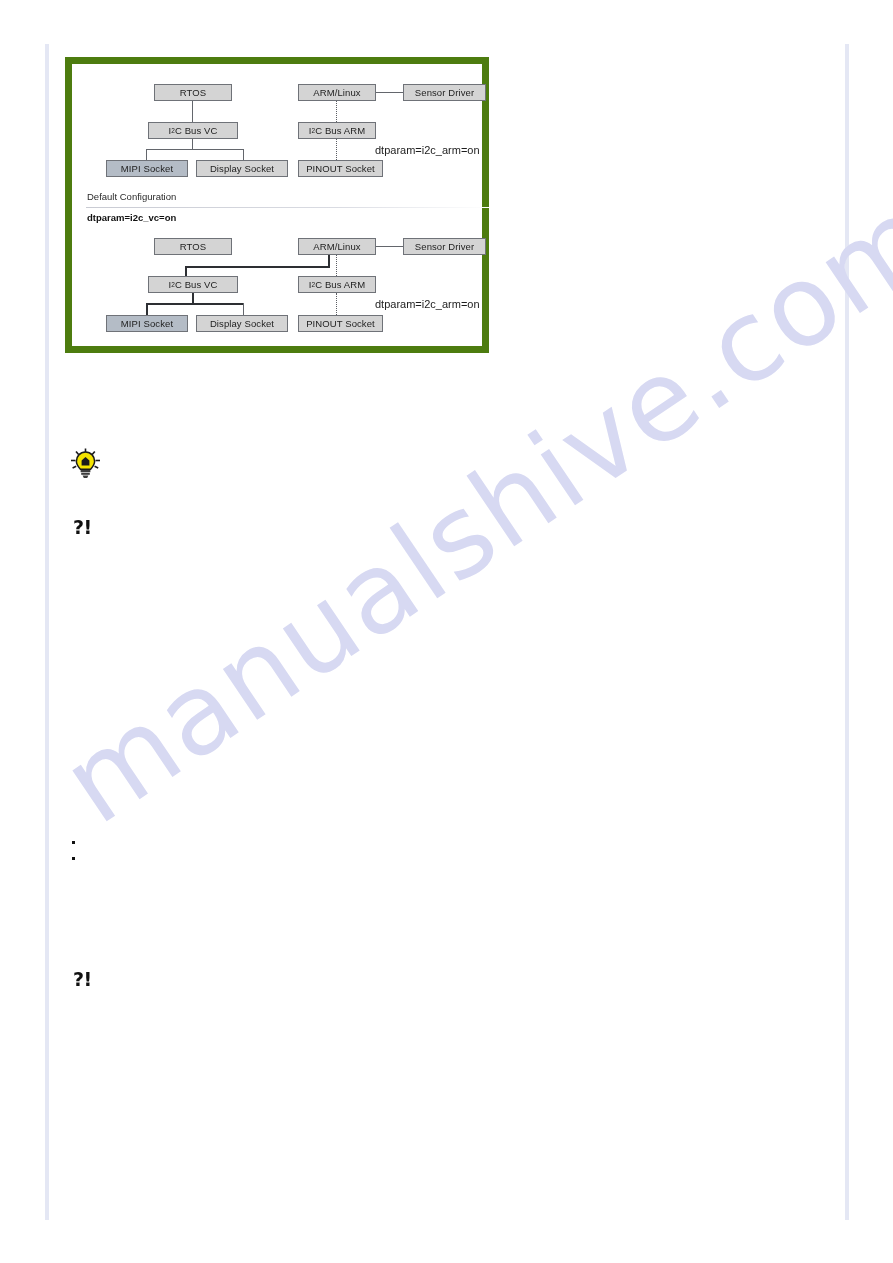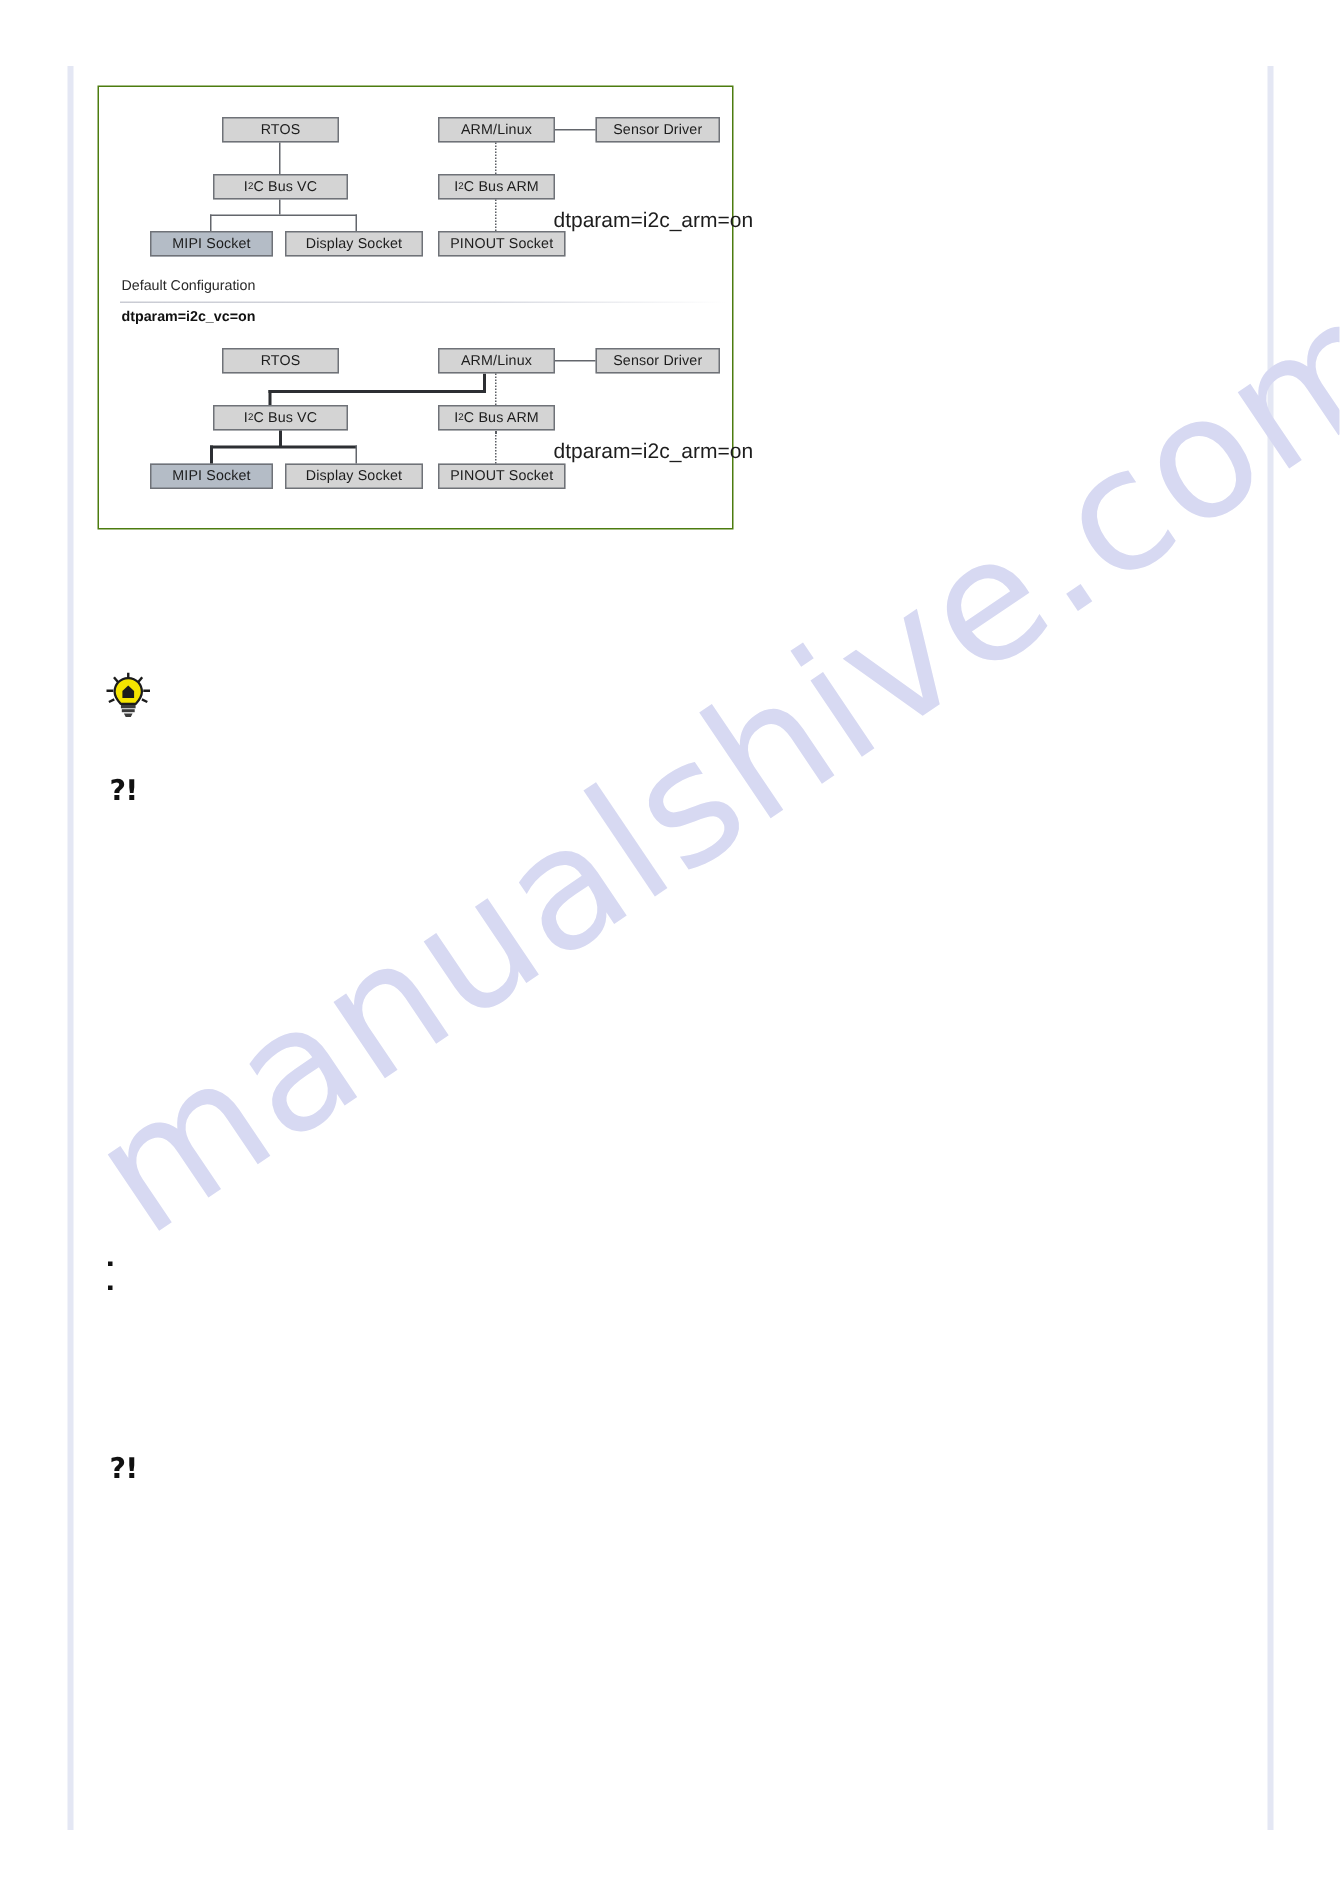--- a/index.html
+++ b/index.html
@@ -47,21 +47,21 @@
     z-index: 0;
   }
 
   
   .figure {
     position: absolute;
     left: 65px;
     top: 57px;
     width: 424px;
     height: 296px;
-    border: 1px solid #4d7c0f;
+    border: 7px solid #4d7c0f;
     background: #ffffff;
     box-sizing: border-box;
     z-index: 2;
   }
 
   .diagram {
     position: absolute;
     left: 0;
     top: 0;
     width: 100%;
@@ -102,21 +102,21 @@
   .wire.thick.v { width: 2px; }
 
   .dashwire {
     position: absolute;
     width: 0;
     border-left: 1px dotted #5b5e64;
   }
 
   .wirelabel {
     position: absolute;
-    font-size: 14px;
+    font-size: 11px;
     color: #1d1d1d;
     white-space: nowrap;
     padding-left: 32px;
   }
 
   
   .cap-label {
     position: absolute;
     font-size: 9.5px;
     color: #2a2a2a;

